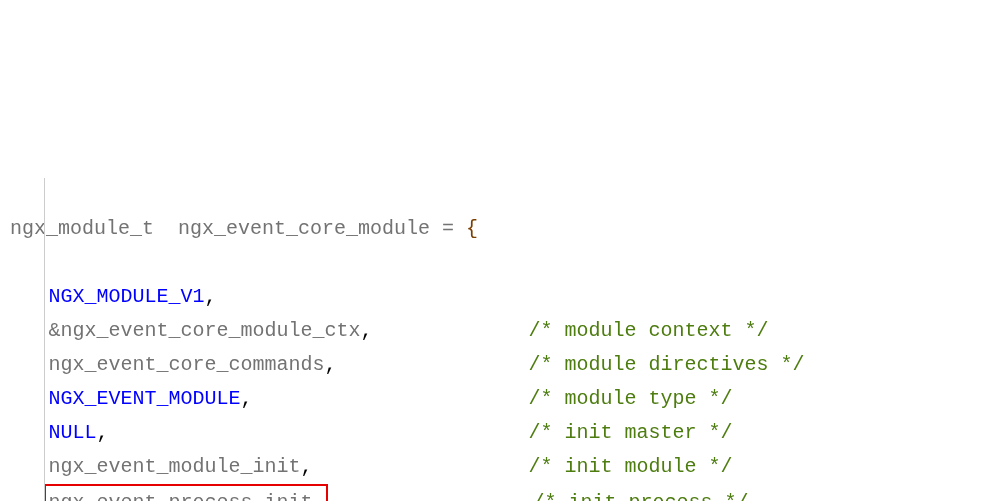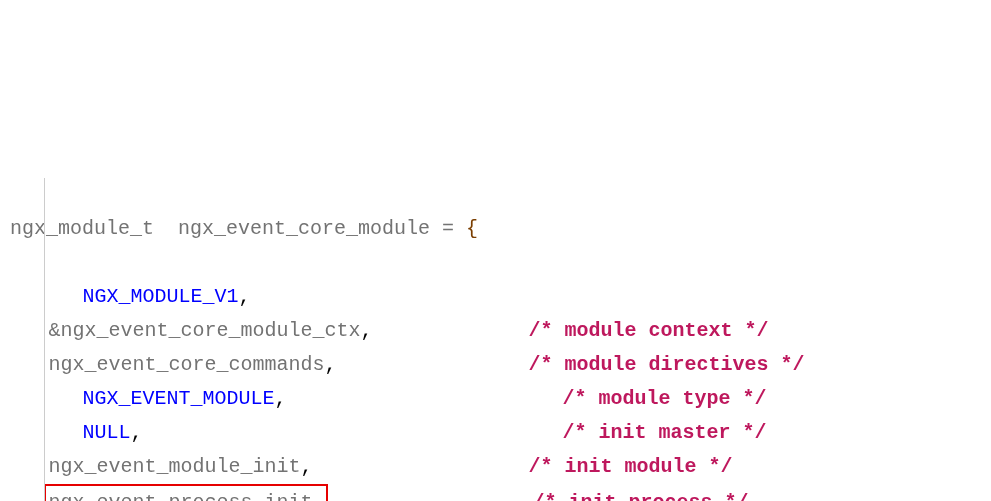--- a/index.html
+++ b/index.html
@@ -12,25 +12,25 @@
     color: #000000;
     white-space: pre;
     position: relative;
   }
   .code-block {
     position: relative;
   }
   .line {
     display: block;
   }
-  .kw-blue { color: #0000ff; margin-left: 34px; }
+  .kw-blue { color: #0000ff; }
   .txt-black { color: #737373; }
   .punct { color: #000000; }
   .brace { color: #7a3e00; }
-  .comment { color: #be185d; font-weight: bold; }
+  .comment { color: #4d7c0f; }
   .indent { display: inline-block; width: 3.2ch; }
   .hl-box {
     border: 2px solid #e60000;
     padding: 0 2px;
     margin-left: -4px;
     display: inline-block;
   }
   .underline-red {
     border-bottom: 3px solid #e60000;
     padding-bottom: 1px;

